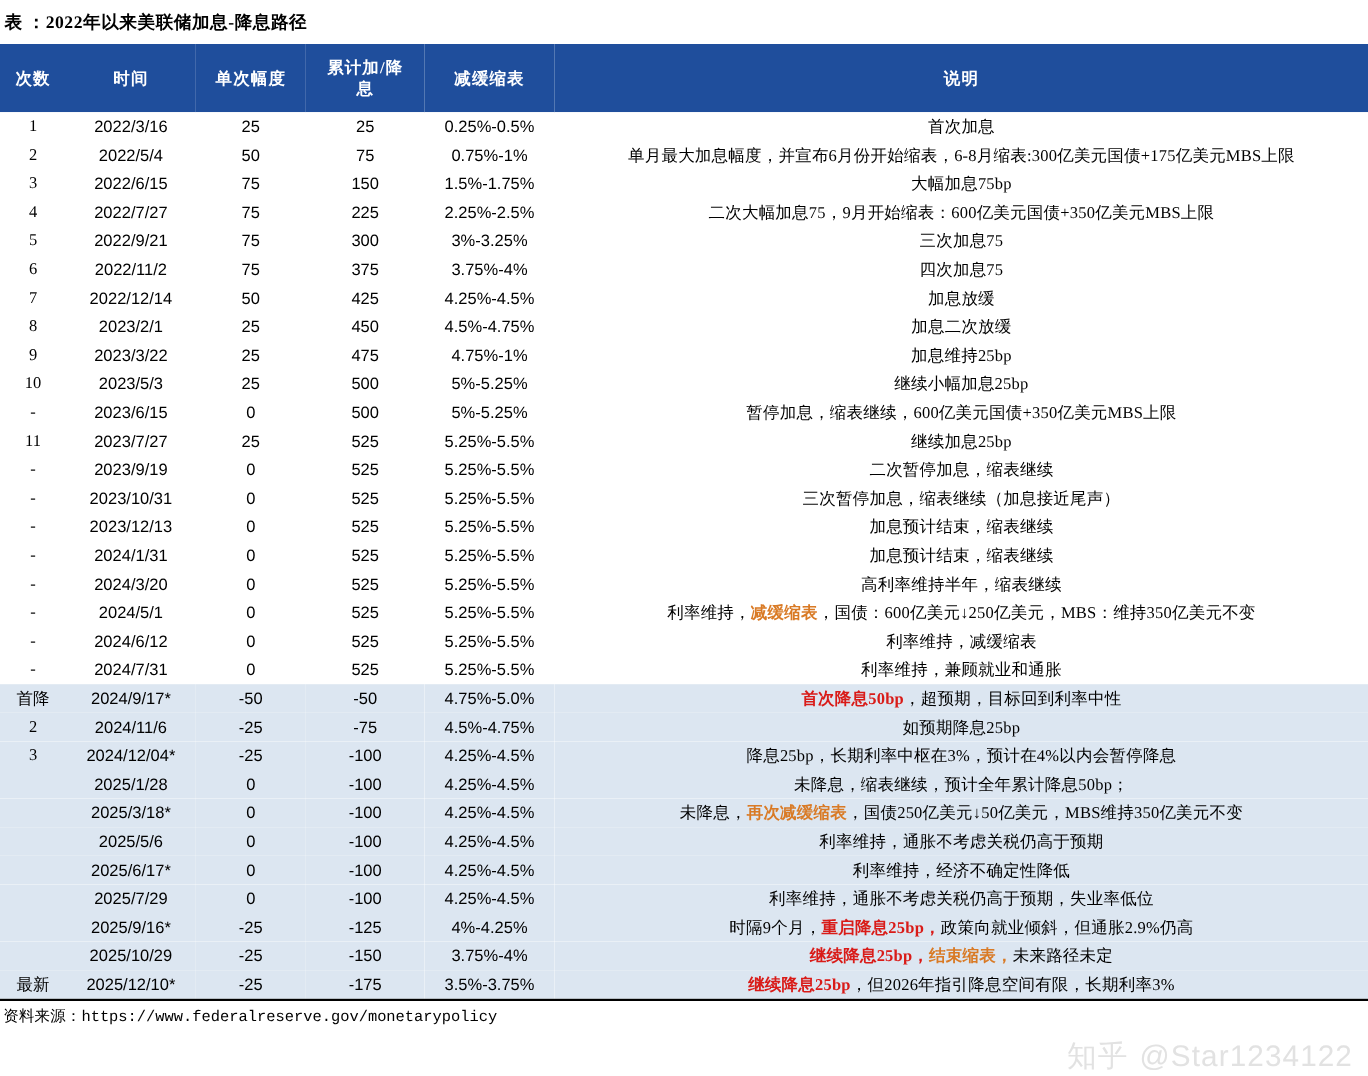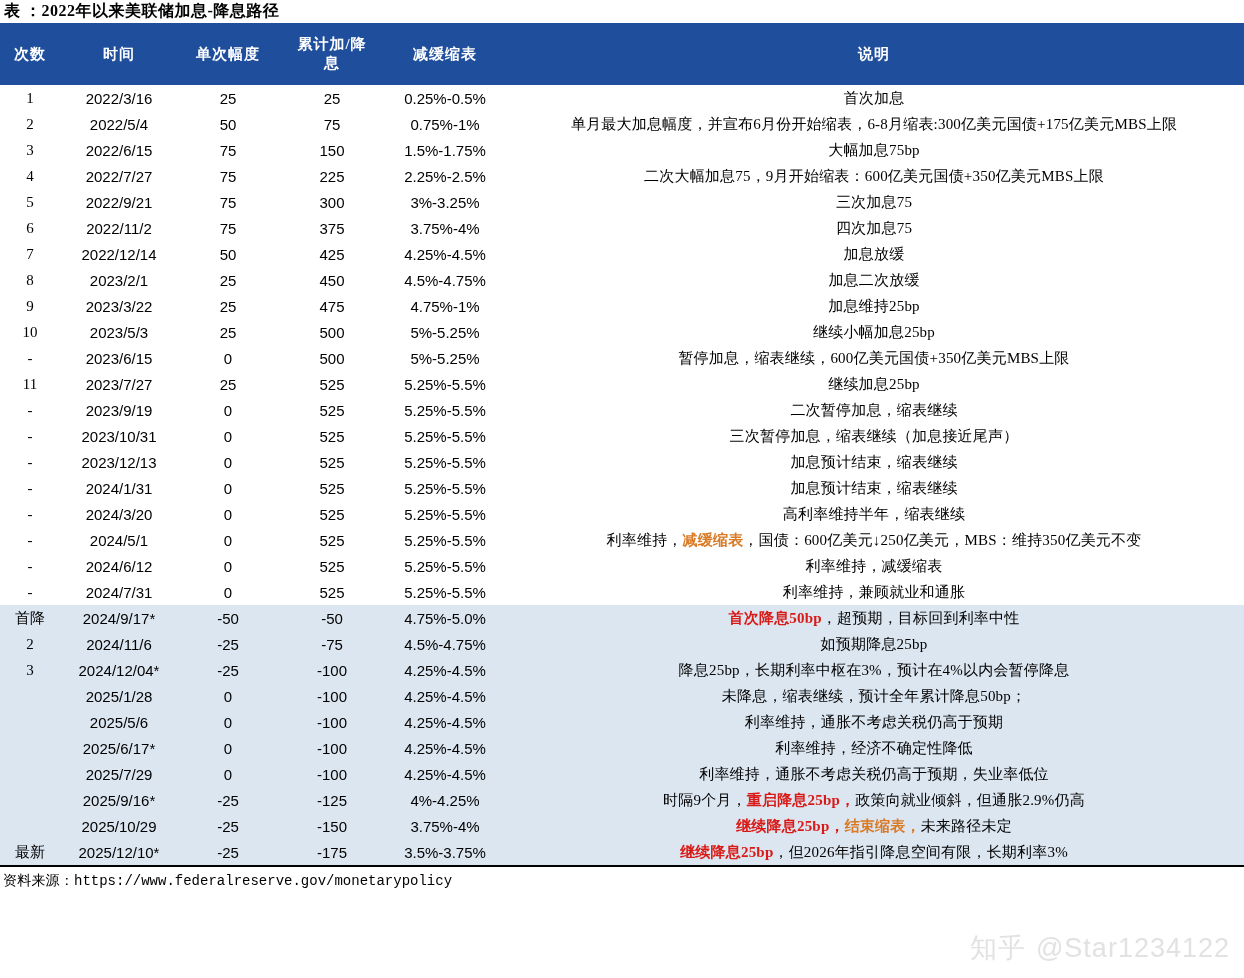--- a/index.html
+++ b/index.html
@@ -17,21 +17,21 @@
 
   #page {
     width: 1244px;
     height: 978px;
     position: relative;
     background: #ffffff;
   }
 
   
   .title-bar {
-    height: 23px;
+    height: 40px;
     display: flex;
     align-items: center;
     padding-left: 4px;
     font-size: 16px;
     font-weight: bold;
     color: #000000;
     letter-spacing: 0.5px;
     font-family: "Liberation Serif", "DejaVu Serif", serif;
   }
 
@@ -116,21 +116,21 @@
   .source .url {
     font-family: "Liberation Mono", "DejaVu Sans Mono", monospace;
     font-size: 14px;
     letter-spacing: 0px;
   }
 
   
   .watermark {
     position: absolute;
     right: 14px;
-    bottom: 12px;
+    bottom: 0;
     font-size: 27px;
     color: #E2E2E2;
     font-family: "Liberation Sans", "DejaVu Sans", sans-serif;
     letter-spacing: 1px;
     user-select: none;
     margin-left: 18px;
   }
   .watermark .zhihu { margin-right: 10px; }
 </style>
 </head>
@@ -347,20 +347,28 @@
         <tr class="cut">
           <td class="count"></td>
           <td class="date">2025/1/28</td>
           <td class="num">0</td>
           <td class="num">-100</td>
           <td class="num">4.25%-4.5%</td>
           <td class="desc"><span>未降息，缩表继续，预计全年累计降息50bp；</span></td>
         </tr>
         <tr class="cut">
           <td class="count"></td>
+          <td class="date">2025/3/18*</td>
+          <td class="num">0</td>
+          <td class="num">-100</td>
+          <td class="num">4.25%-4.5%</td>
+          <td class="desc"><span>未降息，</span><span class="hl-orange">再次减缓缩表</span><span>，国债250亿美元↓50亿美元，MBS维持350亿美元不变</span></td>
+        </tr>
+        <tr class="cut">
+          <td class="count"></td>
           <td class="date">2025/5/6</td>
           <td class="num">0</td>
           <td class="num">-100</td>
           <td class="num">4.25%-4.5%</td>
           <td class="desc"><span>利率维持，通胀不考虑关税仍高于预期</span></td>
         </tr>
         <tr class="cut">
           <td class="count"></td>
           <td class="date">2025/6/17*</td>
           <td class="num">0</td>

